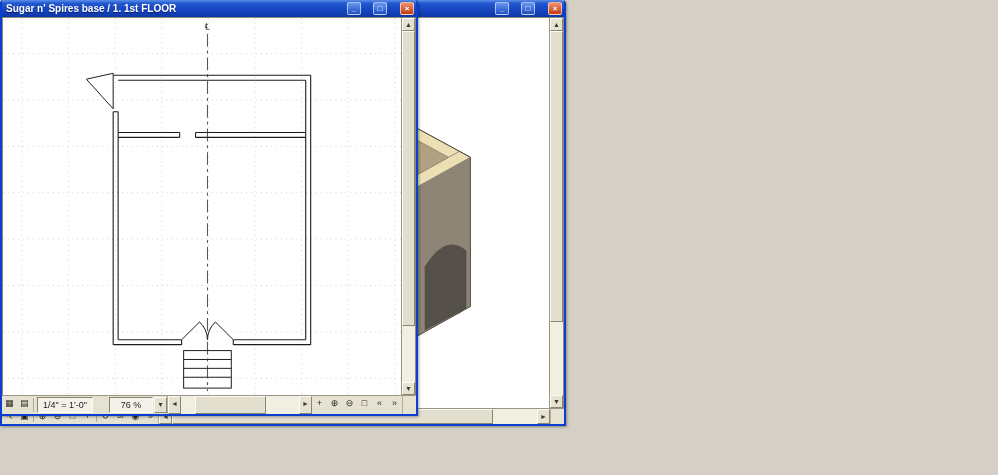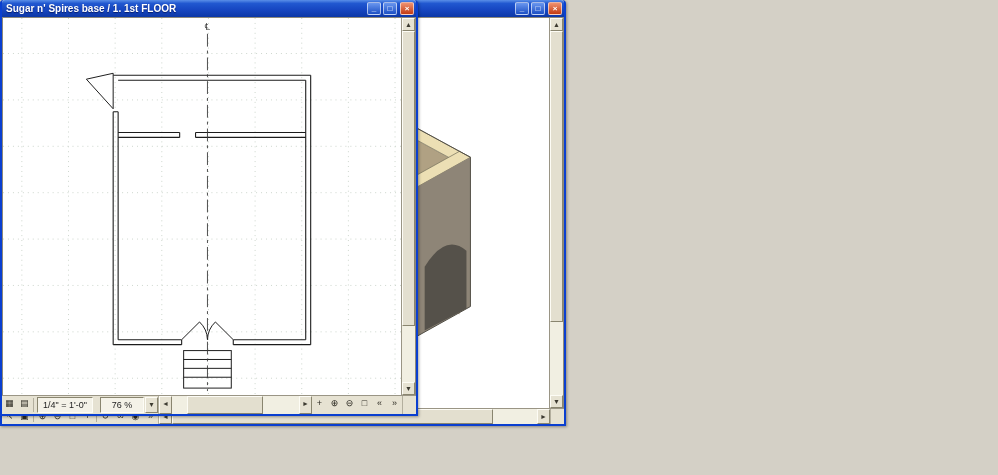--- a/index.html
+++ b/index.html
@@ -2,21 +2,21 @@
 <html><head>
 <meta charset="utf-8">
 <style>
   * { box-sizing: border-box; margin: 0; padding: 0; }
   body { font-family: "Liberation Sans", sans-serif; background:#d4d0c6; }
   .desktop { position: relative; width: 998px; height: 475px; background:#d4d0c6; overflow: hidden; }
 
   .xp-window { position:absolute; display:flex; flex-direction:column;
     border:2px solid #0a3fd0; border-top:none; border-radius:4px 4px 0 0;
     background:#ece9d8; box-shadow:1px 1px 3px rgba(0,0,0,.35); }
-  .titlebar { flex:0 0 17px; display:flex; align-items:center; gap:2px;
+  .titlebar { flex:0 0 17px; display:flex; align-items:center; gap:12px;
     padding:0 2px 0 4px; border-radius:3px 3px 0 0;
     background:linear-gradient(180deg,#5a8fe8 0%,#2158d0 20%,#1747c2 55%,#0c37a6 100%);
     color:#fff; font-size:10px; font-weight:bold; text-shadow:0 1px 1px rgba(0,20,90,.8);
     white-space:nowrap; overflow:hidden; cursor:default; }
   .titlebar .title { flex:1; overflow:hidden; text-overflow:ellipsis; }
   .tb-btn { width:14px; height:13px; border:1px solid rgba(255,255,255,.6); border-radius:2px;
     background:linear-gradient(180deg,#6a97ef,#1c4fc4); color:#fff; font-size:8px;
     line-height:10px; text-align:center; padding:0; cursor:pointer; font-family:inherit; font-weight:bold; }
   .tb-btn.close { background:linear-gradient(180deg,#ef9270,#c33b12); margin-left:1px; }
 
@@ -29,21 +29,21 @@
     font-size:7px; line-height:11px; text-align:center; color:#3c3a30; cursor:pointer; }
   .vtrack { flex:1; position:relative; }
   .vthumb { position:absolute; left:0; right:0; top:0; background:#e3dfcf;
     border:1px solid; border-color:#fdfcf5 #89856f #89856f #fdfcf5; }
 
   .bottombar { flex:0 0 16px; display:flex; align-items:stretch; background:#e6e2d2; border-top:1px solid #9a9585; font-size:9px; }
   .ticon { width:15px; font-size:9px; line-height:15px; text-align:center; color:#2c2a22; cursor:pointer; }
   .sep { width:1px; margin:2px 1px; background:#b3af9e; }
   .scale-box { display:flex; align-items:center; padding:0 5px; margin:1px 0 1px 2px; background:#f4f2e8;
     border:1px solid; border-color:#89856f #fdfcf5 #fdfcf5 #89856f; color:#222; white-space:nowrap; }
-  .zoom-box { display:flex; align-items:center; justify-content:center; width:44px; margin:1px 0 1px 7px;
+  .zoom-box { display:flex; align-items:center; justify-content:center; width:44px; margin:1px 0 1px 16px;
     background:#f4f2e8; border:1px solid; border-color:#89856f #fdfcf5 #fdfcf5 #89856f; color:#222; }
   .mini-btn { width:13px; line-height:14px; text-align:center; color:#3c3a30;
     background:#e6e2d2; border:1px solid; border-color:#fdfcf5 #89856f #89856f #fdfcf5; cursor:pointer; font-size:8px; margin:1px 0 1px 1px; }
   .hscroll { flex:1; display:flex; margin:0; background:#f1efe2; border-left:1px solid #b3af9e; }
   .hbtn { flex:0 0 13px; background:#e6e2d2; border:1px solid; border-color:#fdfcf5 #89856f #89856f #fdfcf5;
     font-size:7px; line-height:13px; text-align:center; color:#3c3a30; cursor:pointer; }
   .htrack { flex:1; position:relative; }
   .hthumb { position:absolute; top:0; bottom:0; left:0; background:#e3dfcf;
     border:1px solid; border-color:#fdfcf5 #89856f #89856f #fdfcf5; }
   .corner { flex:0 0 14px; background:#e6e2d2; border-left:1px solid #b3af9e; }

